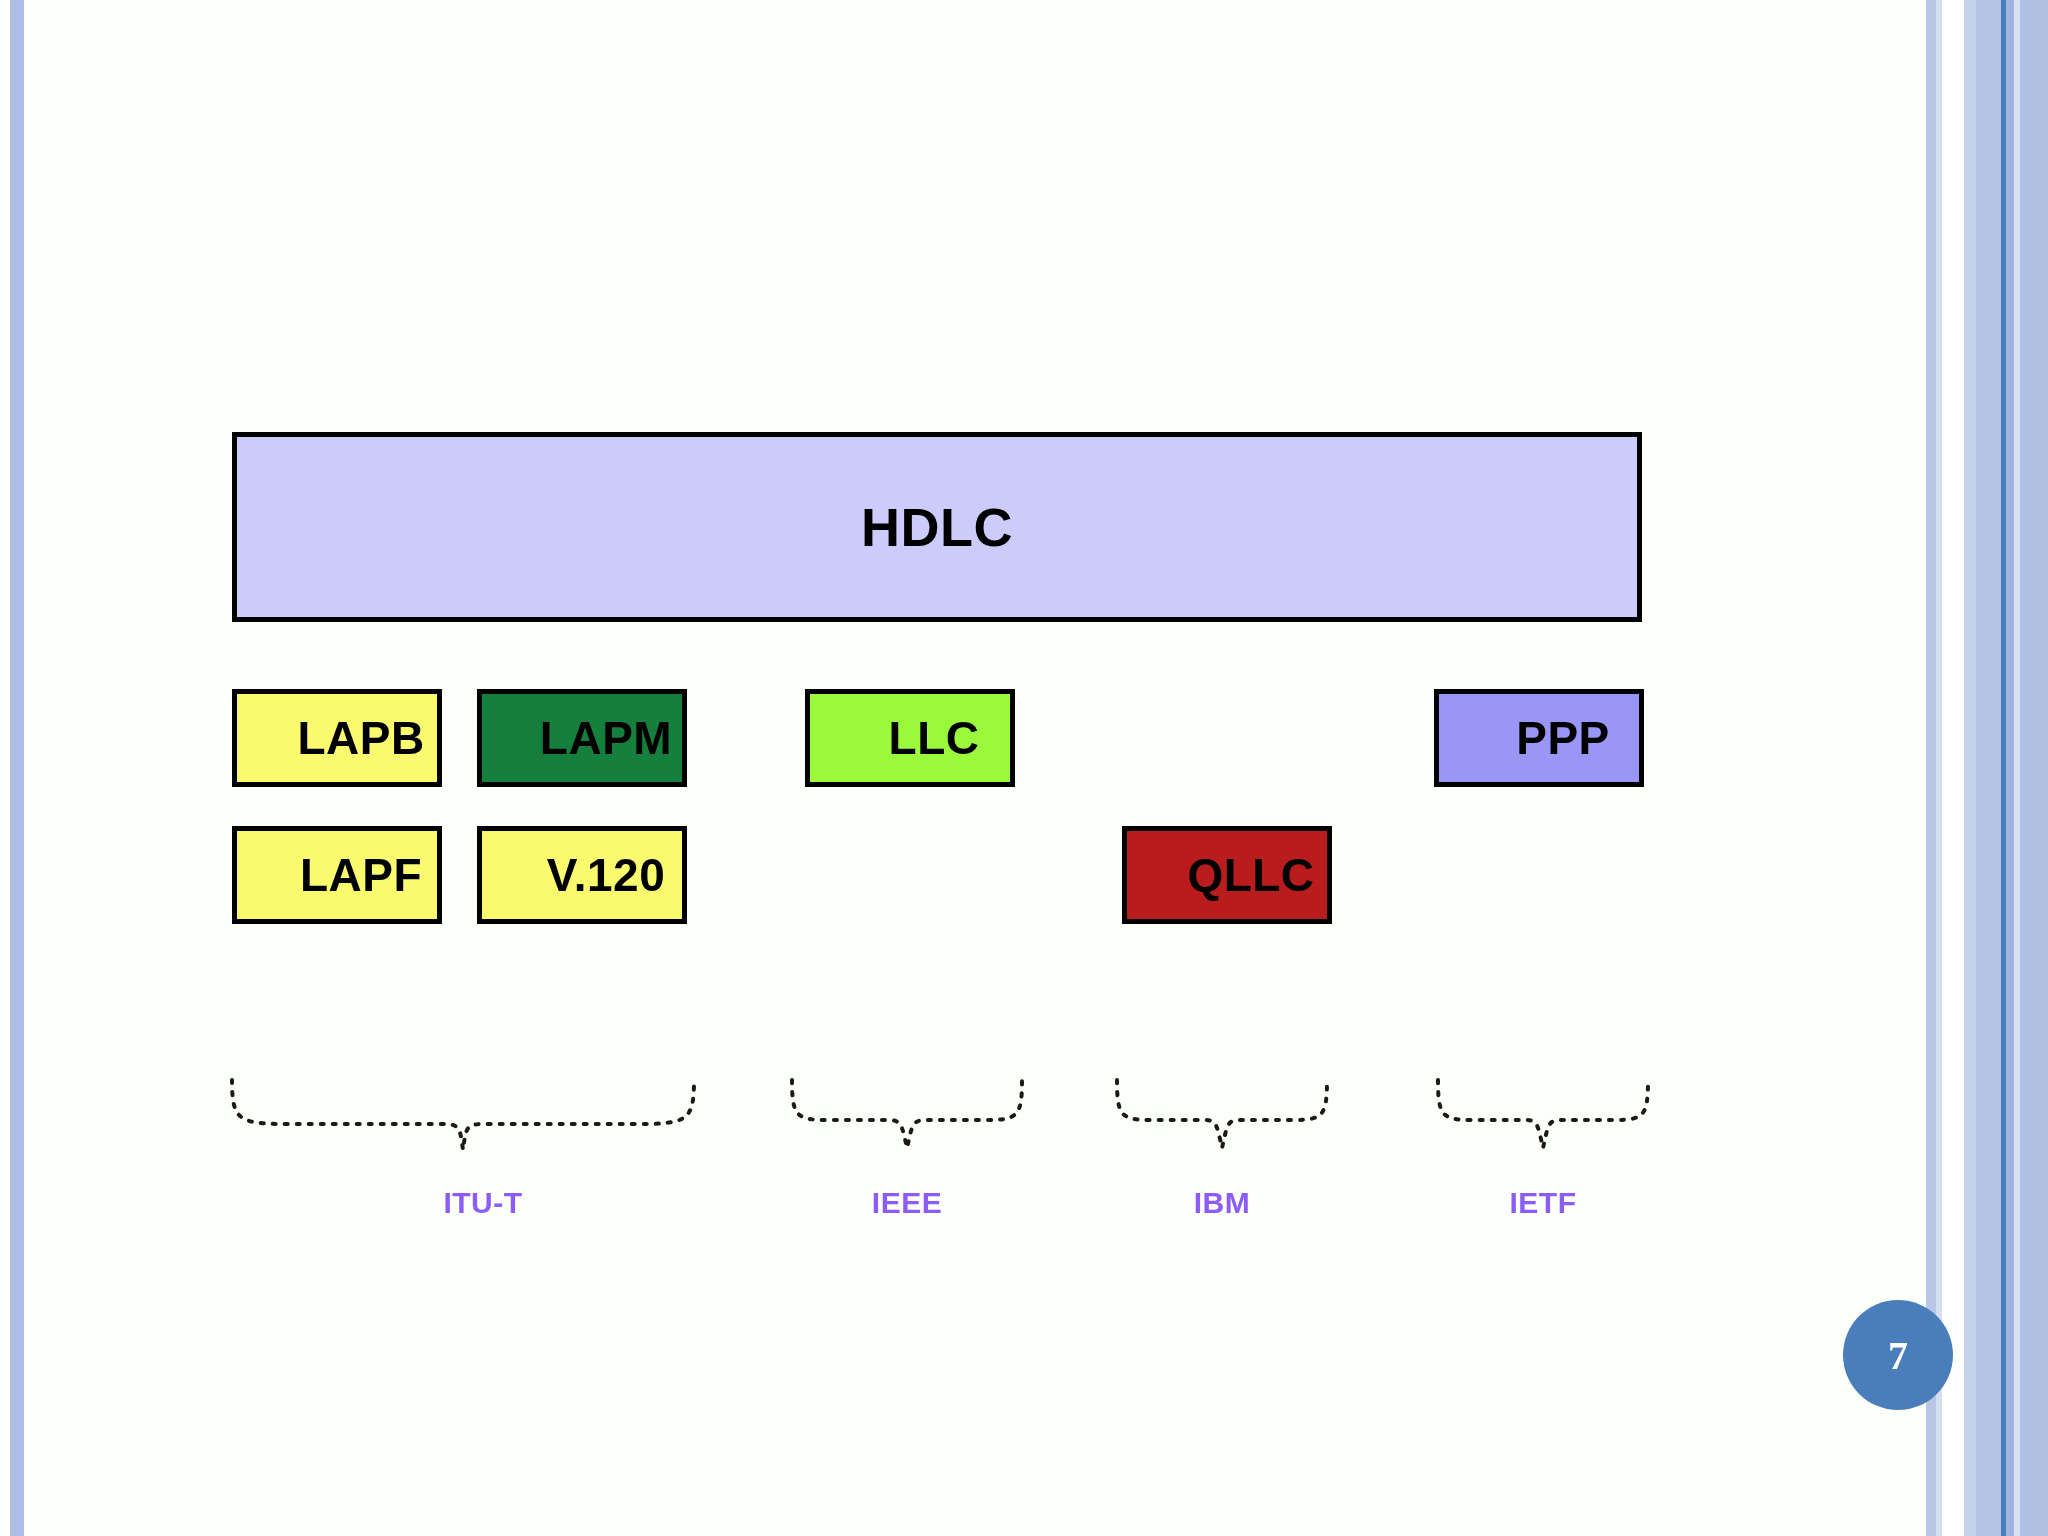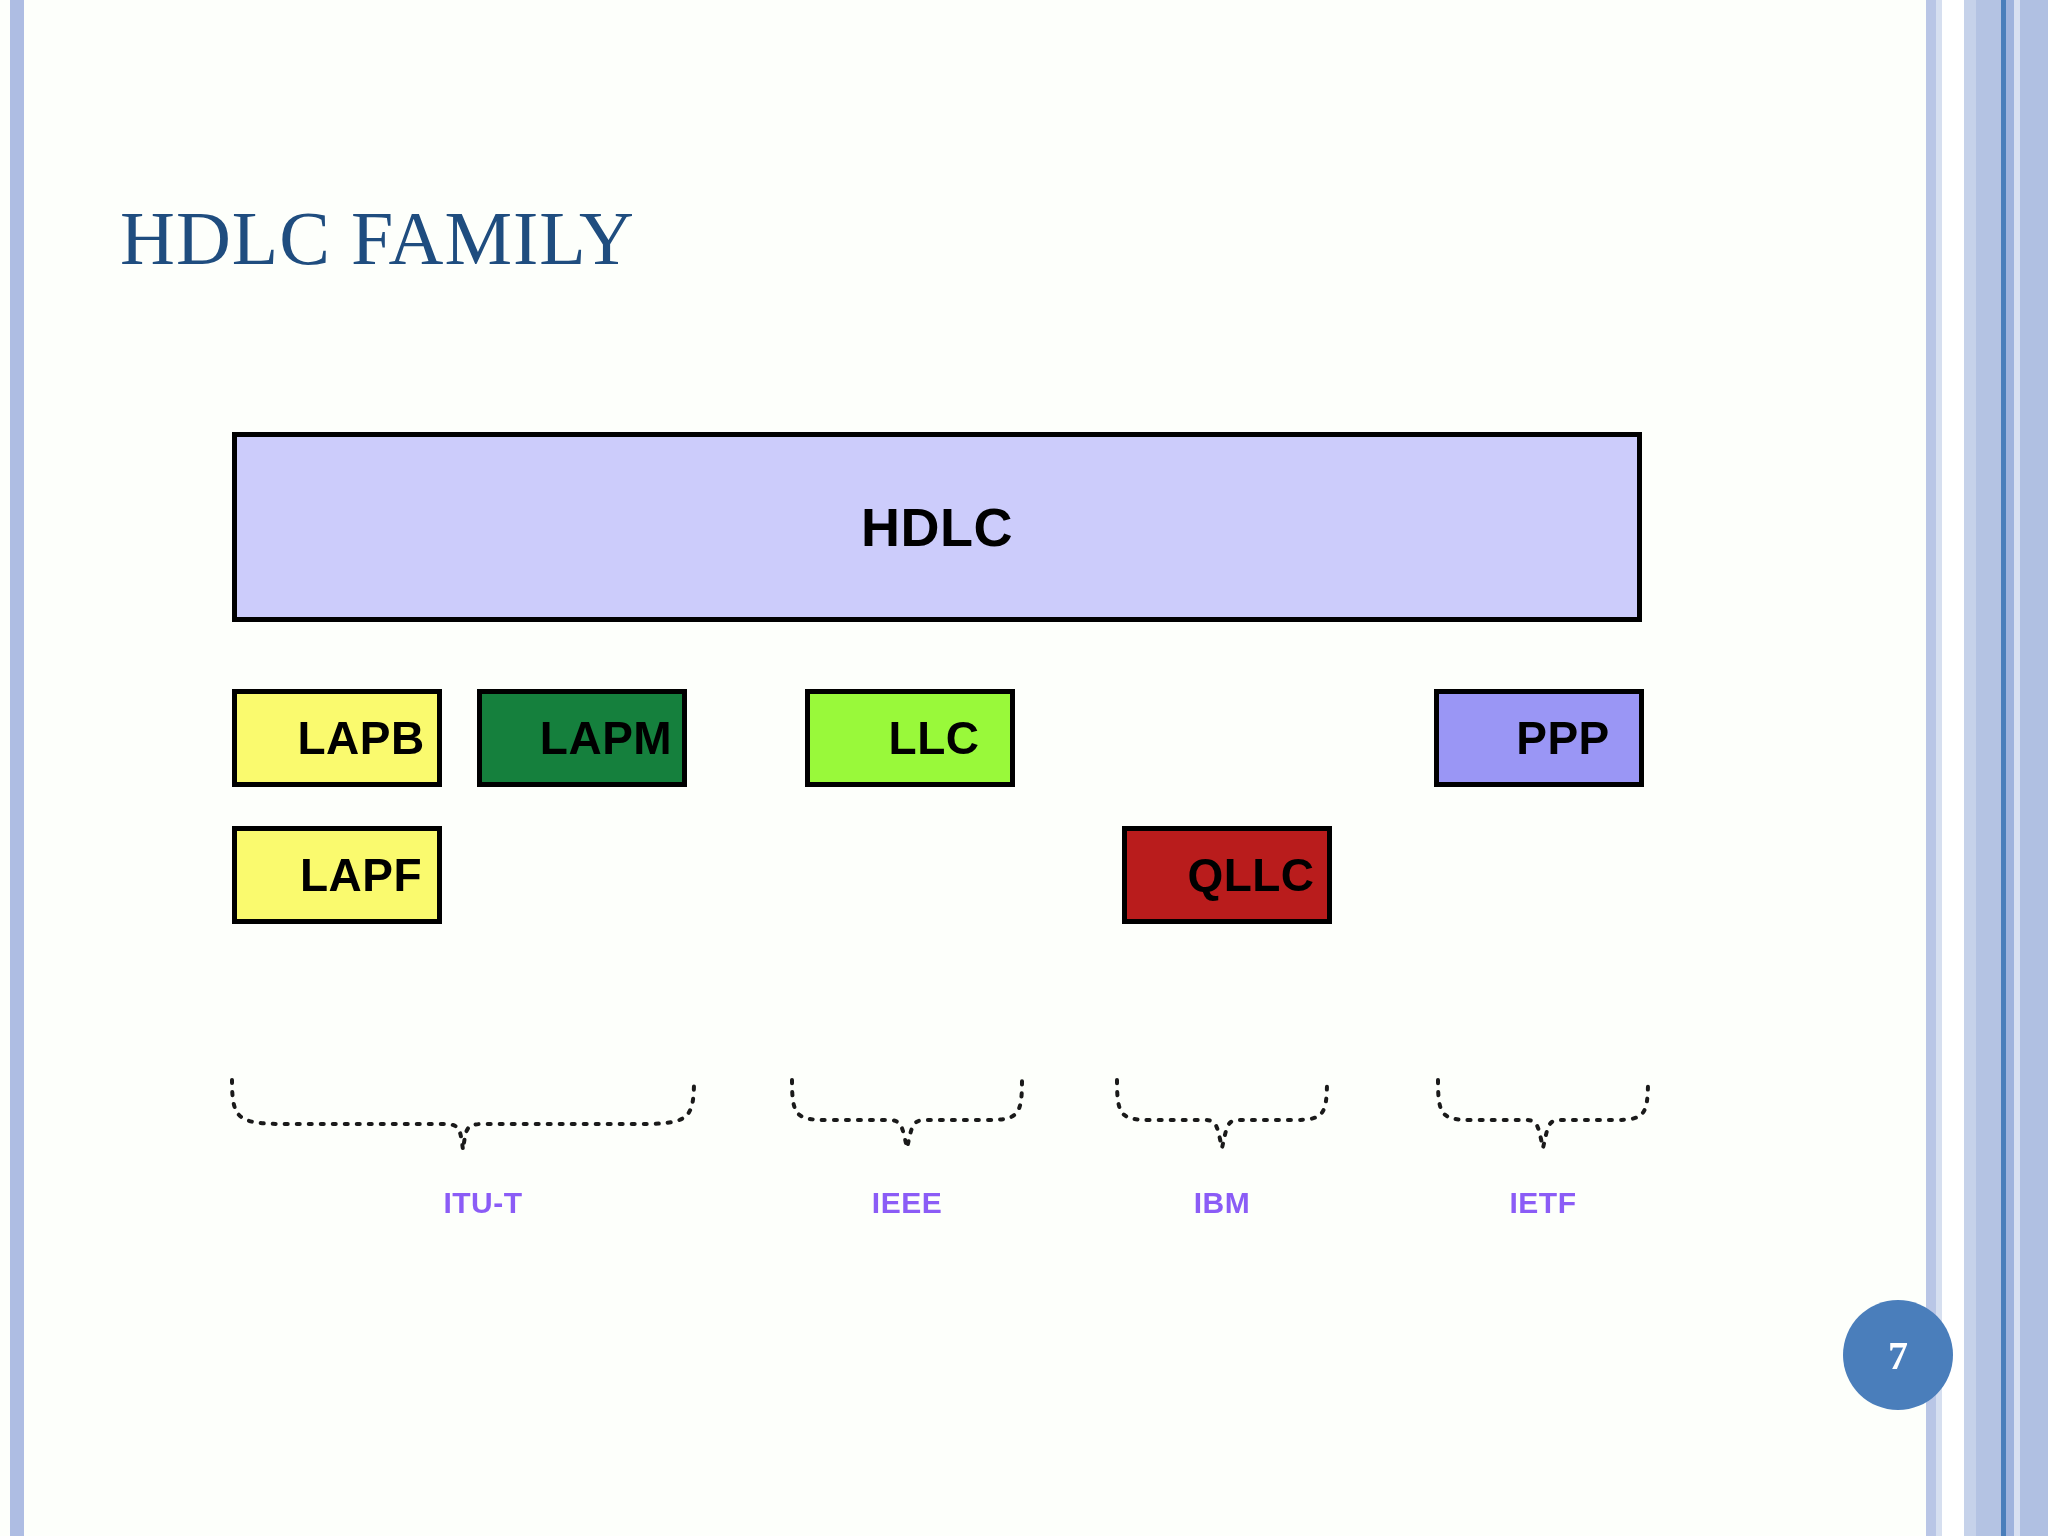--- a/index.html
+++ b/index.html
@@ -129,21 +129,20 @@
     <div class="vstripe" style="right:106px; width:6px;  background:#d6dff0;"></div>
     <div class="vstripe" style="right:84px;  width:22px; background:#ffffff;"></div>
     <div class="vstripe" style="right:72px;  width:12px; background:#c6d2ea;"></div>
     <div class="vstripe" style="right:46px;  width:26px; background:#b4c3e3;"></div>
     <div class="vstripe" style="right:42px;  width:5px;  background:#4a7ebb;"></div>
     <div class="vstripe" style="right:34px;  width:8px;  background:#9fb3dd;"></div>
     <div class="vstripe" style="right:28px;  width:6px;  background:#d8e0f1;"></div>
     <div class="vstripe" style="right:0px;   width:28px; background:#b0c0e2;"></div>
   </div>
 
-  <div class="title">HDLC FAMILY</div>
 
   <div class="diagram">
 
     <div class="node hdlc-node" style="background:#ccccfb;">
       <span>HDLC</span>
     </div>
 
     <div class="node proto-node" style="left:232px; top:653px; background:#fafa6e;">
       <span>LAPB</span>
     </div>
@@ -158,20 +157,23 @@
 
 
     <div class="node proto-node" style="left:1434px; top:653px; background:#9a96f5;">
       <span>PPP</span>
     </div>
 
     <div class="node proto-node" style="left:232px; top:790px; background:#fafa6e;">
       <span>LAPF</span>
     </div>
 
+    <div class="node proto-node" style="left:477px; top:790px; background:#fafa6e;">
+      <span>V.120</span>
+    </div>
 
     <div class="node proto-node" style="left:1122px; top:790px; background:#b91c1c;">
       <span>QLLC</span>
     </div>
 
 
     <svg class="brace" style="left:228px; top:1040px;" width="470" height="80" viewBox="0 0 470 80">
       <path d="M4,4 C4,44 10,48 60,48 L215,48 C232,48 232,52 235,74 C238,52 238,48 255,48 L410,48 C460,48 466,44 466,4" fill="none" stroke="#1a1a1a" stroke-width="4" stroke-dasharray="3,9" stroke-linecap="round"></path>
     </svg>
 

